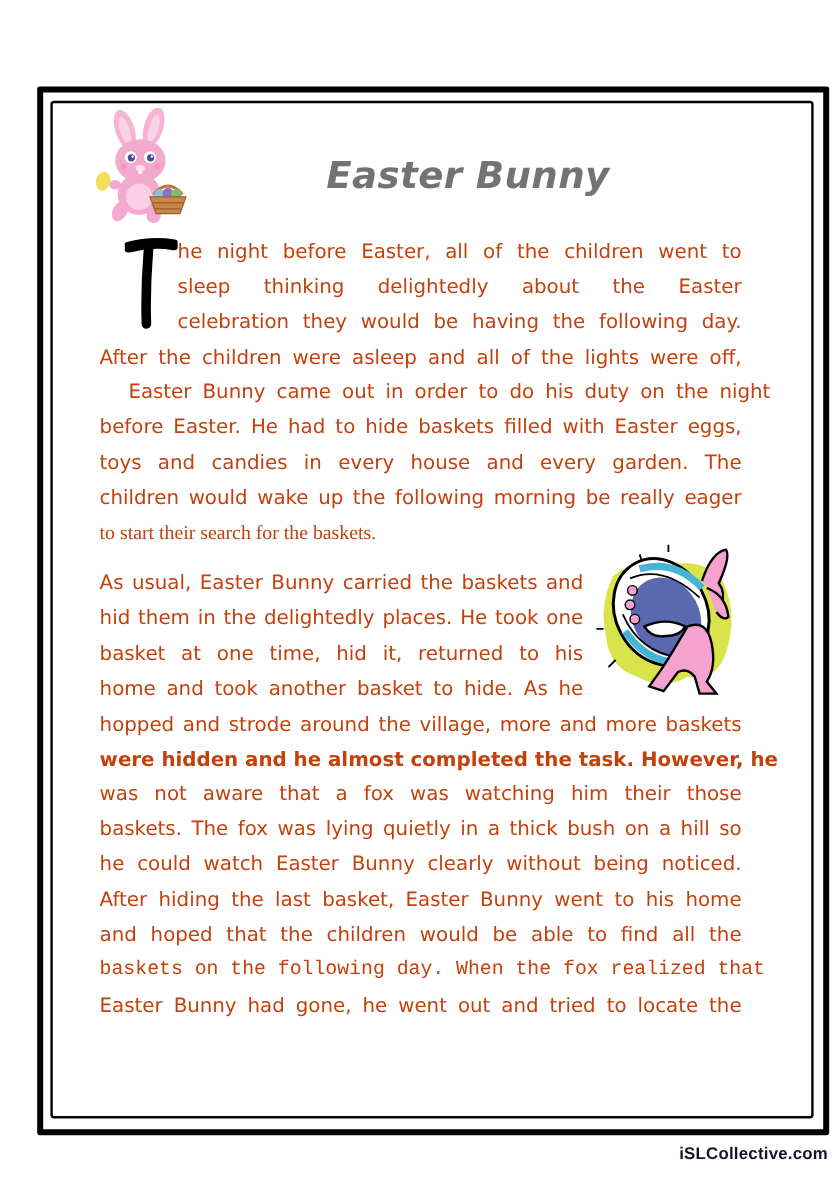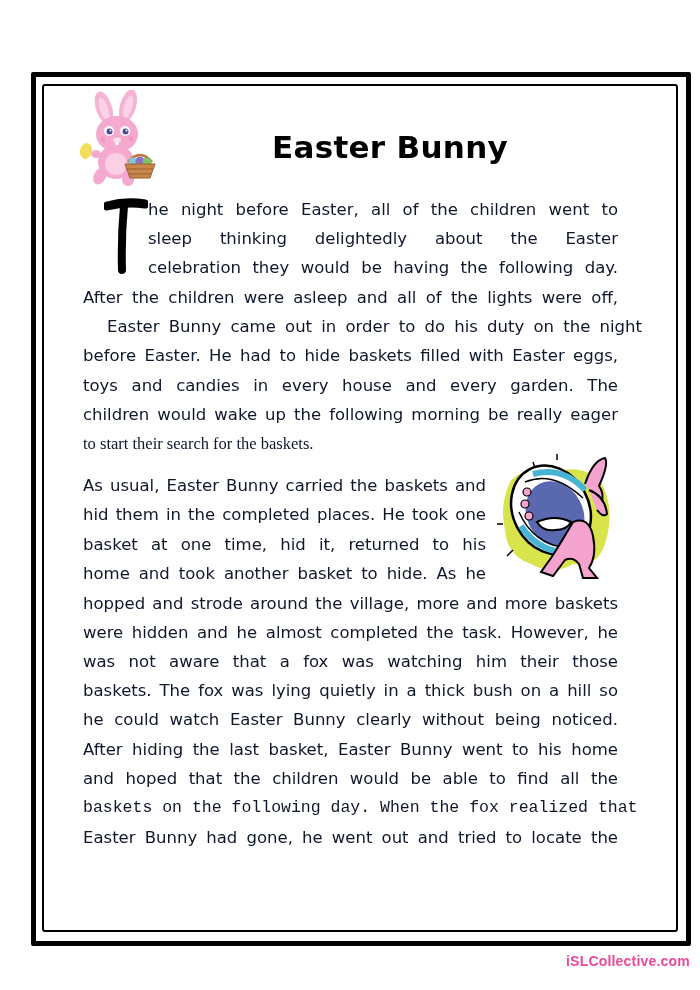--- a/index.html
+++ b/index.html
@@ -43,58 +43,59 @@
     .title {
       position: absolute;
       left: 230px;
       top: 129px;
       width: 320px;
       text-align: center;
       font-family: "DejaVu Sans", sans-serif;
       font-weight: bold;
       font-size: 31px;
       letter-spacing: 0.3px;
-      color: #000000;
+      color: #737373;
       margin: 0;
+      font-style: italic;
     }
     .dropcap {
       position: absolute;
       left: 104px;
       top: 198px;
       width: 44px;
       height: 78px;
     }
     .text-line {
       position: absolute;
       font-size: 16.5px;
       line-height: 20px;
       white-space: nowrap;
       text-align: justify;
       text-align-last: justify;
-      color: #0f172a;
+      color: #c2410c;
     }
     .text-line.last {
       text-align-last: left;
     }
     .para1 .text-line { }
     .basket-art {
       position: absolute;
       left: 493px;
       top: 452px;
       width: 125px;
       height: 134px;
     }
     .watermark {
       position: absolute;
       left: 566px;
       top: 953px;
       font-family: "Liberation Sans", sans-serif;
       font-weight: bold;
       font-size: 14px;
-      color: #ec4899;
+      color: #0f172a;
       letter-spacing: 0.2px;
     }
   </style>
 </head>
 <body>
 
 <div class="frame-outer"></div>
 <div class="frame-inner"></div>
 
 <svg class="bunny-art" viewBox="0 0 84 98">
@@ -170,25 +171,25 @@
   <circle cx="32" cy="52" r="4" fill="#f3a3cd" stroke="#000" stroke-width="1.2"></circle>
   <circle cx="36" cy="64" r="4" fill="#f3a3cd" stroke="#000" stroke-width="1.2"></circle>
 
   <path d="M44 70 Q62 62 78 70 Q74 78 62 78 Q50 80 44 70 Z" fill="#ffffff" stroke="#000" stroke-width="2"></path>
 
   <path d="M80 70 Q96 64 100 84 Q104 104 96 116 L104 126 L90 126 L86 112 Q80 104 72 108 L60 124 L48 120 L58 106 Q66 94 80 70 Z" fill="#f3a3cd" stroke="#000" stroke-width="2"></path>
 </svg>
 
 <div class="para2">
   <div class="text-line" style="left:83px; top:476px; width:403px;">As usual, Easter Bunny carried the baskets and</div>
-  <div class="text-line" style="left:83px; top:505px; width:403px;">hid them in the completed places. He took one</div>
+  <div class="text-line" style="left:83px; top:505px; width:403px;">hid them in the delightedly places. He took one</div>
   <div class="text-line" style="left:83px; top:535px; width:403px;">basket at one time, hid it, returned to his</div>
   <div class="text-line" style="left:83px; top:564px; width:403px;">home and took another basket to hide. As he</div>
   <div class="text-line" style="left:83px; top:594px; width:535px;">hopped and strode around the village, more and more baskets</div>
-  <div class="text-line" style="left:83px; top:623px; width:535px;">were hidden and he almost completed the task. However, he</div>
+  <div class="text-line" style="left:83px; top:623px; width:535px;font-weight:bold;">were hidden and he almost completed the task. However, he</div>
   <div class="text-line" style="left:83px; top:652px; width:535px;">was not aware that a fox was watching him their those</div>
   <div class="text-line" style="left:83px; top:681px; width:535px;">baskets. The fox was lying quietly in a thick bush on a hill so</div>
   <div class="text-line" style="left:83px; top:710px; width:535px;">he could watch Easter Bunny clearly without being noticed.</div>
   <div class="text-line" style="left:83px; top:740px; width:535px;">After hiding the last basket, Easter Bunny went to his home</div>
   <div class="text-line" style="left:83px; top:769px; width:535px;">and hoped that the children would be able to find all the</div>
   <div class="text-line" style="left:83px; top:798px; width:535px;font-family:Liberation Mono, monospace;">baskets on the following day. When the fox realized that</div>
   <div class="text-line" style="left:83px; top:828px; width:535px;">Easter Bunny had gone, he went out and tried to locate the</div>
 </div>
 
 <div class="watermark">iSLCollective.com</div>

